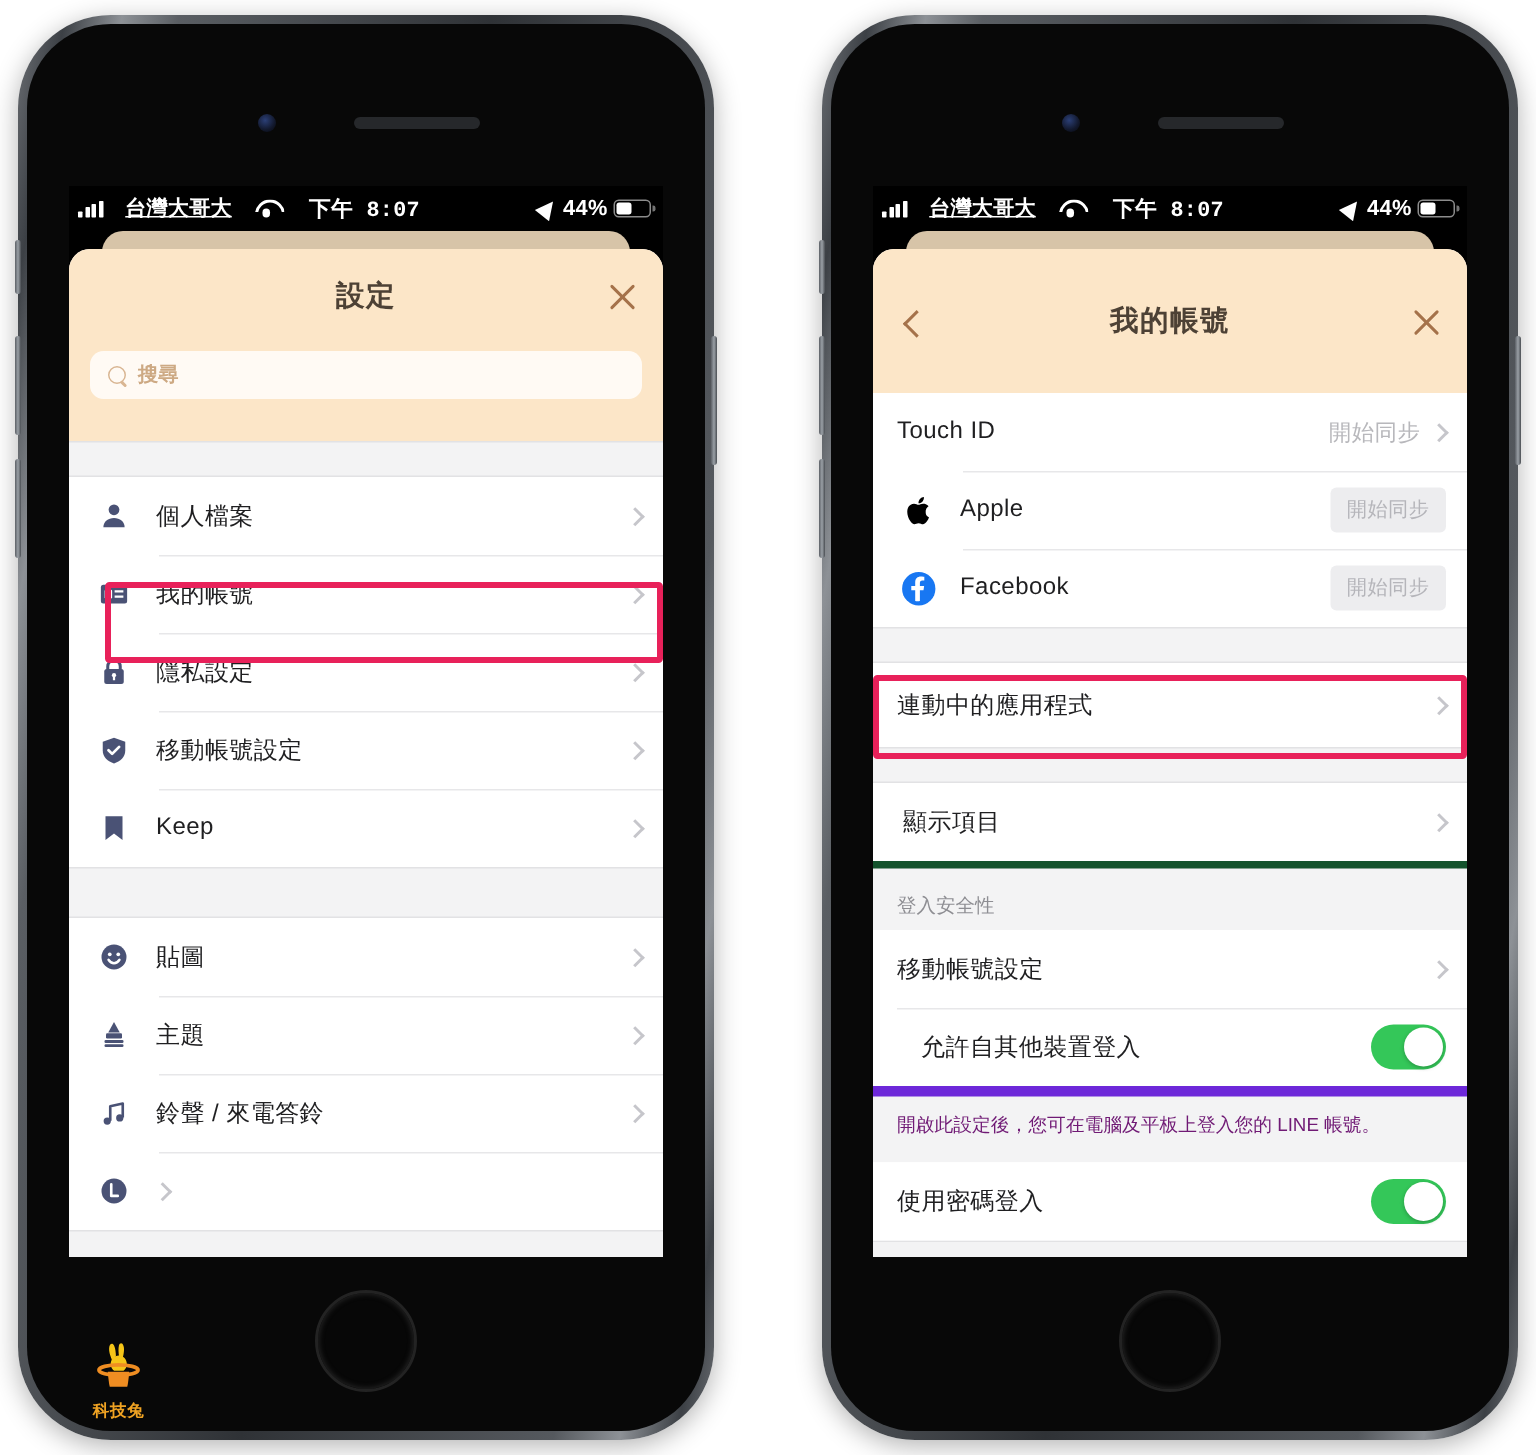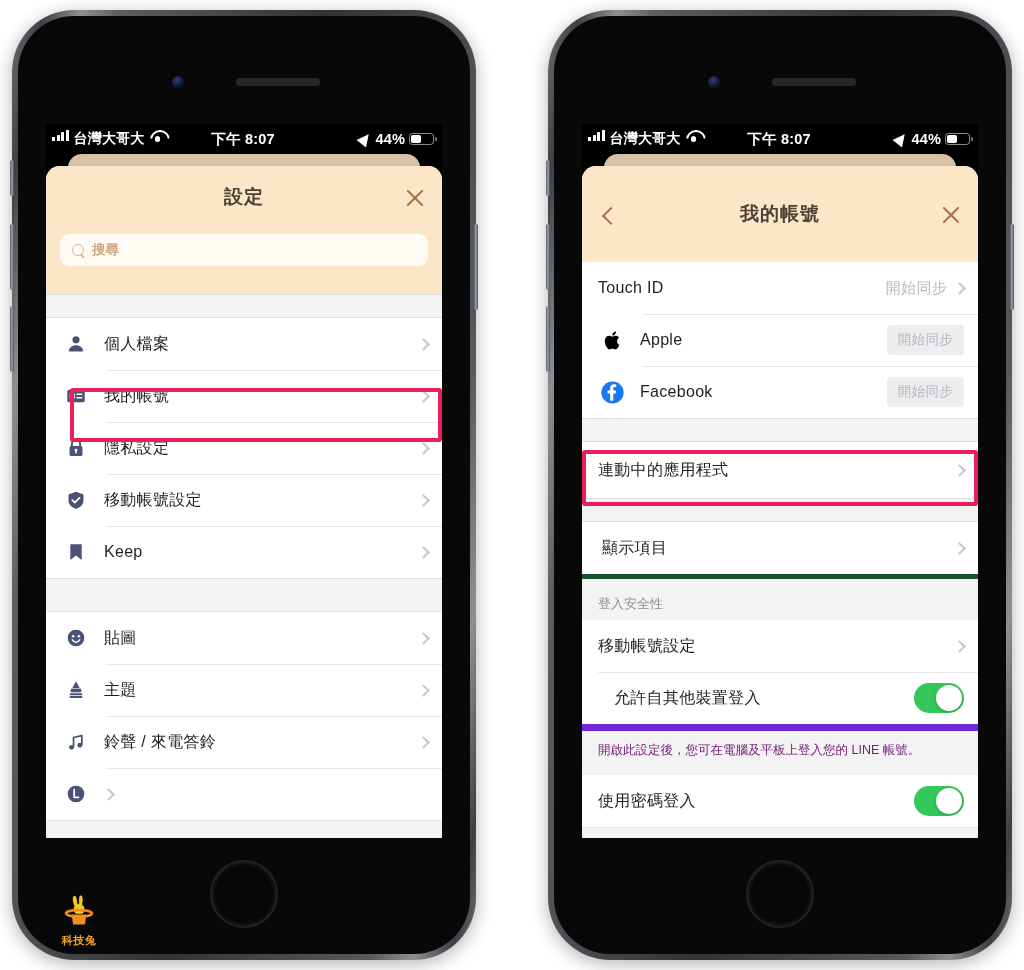--- a/index.html
+++ b/index.html
@@ -68,22 +68,22 @@
     overflow: hidden;
   }
   
   .statusbar {
     height: 30px; background: #000; color: #fff;
     display: flex; align-items: center;
     padding: 0 8px 0 6px;
     font-size: 14.5px; font-weight: 600;
     letter-spacing: .2px;
   }
-  .sb-left { display: flex; align-items: flex-start; gap: 5px; flex: 1; }
-  .sb-mid  { flex: 0 0 auto; }
+  .sb-left { display: flex; align-items: center; gap: 15px; flex: 1; text-decoration: underline; }
+  .sb-mid  { flex: 0 0 auto; font-family: Liberation Mono, monospace; }
   .sb-right{ display: flex; align-items: center; gap: 4px; flex: 1; justify-content: flex-end; }
   .sig { display: flex; align-items: flex-end; gap: 1.5px; height: 11px; }
   .sig i { display:block; width: 3px; background: #fff; border-radius: .5px; }
   .sig i:nth-child(1){ height: 4px; }
   .sig i:nth-child(2){ height: 6.5px; }
   .sig i:nth-child(3){ height: 9px; }
   .sig i:nth-child(4){ height: 11px; }
   .carrier { font-size: 14px; font-weight: 600; }
   .wifi { position: relative; width: 16px; height: 12px; }
   .wifi::before {

